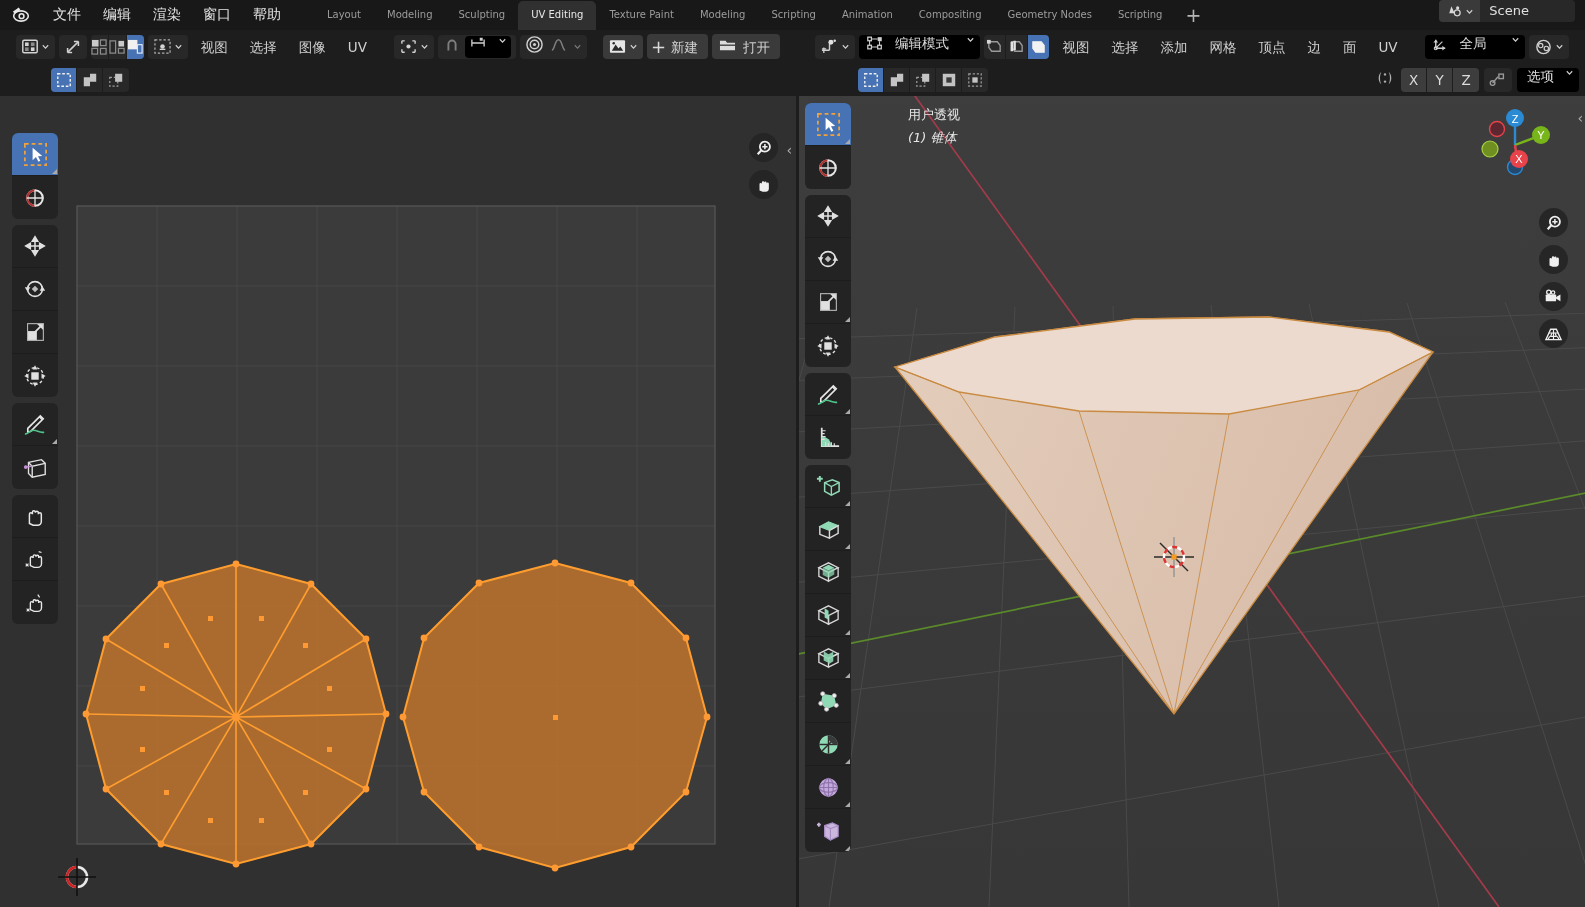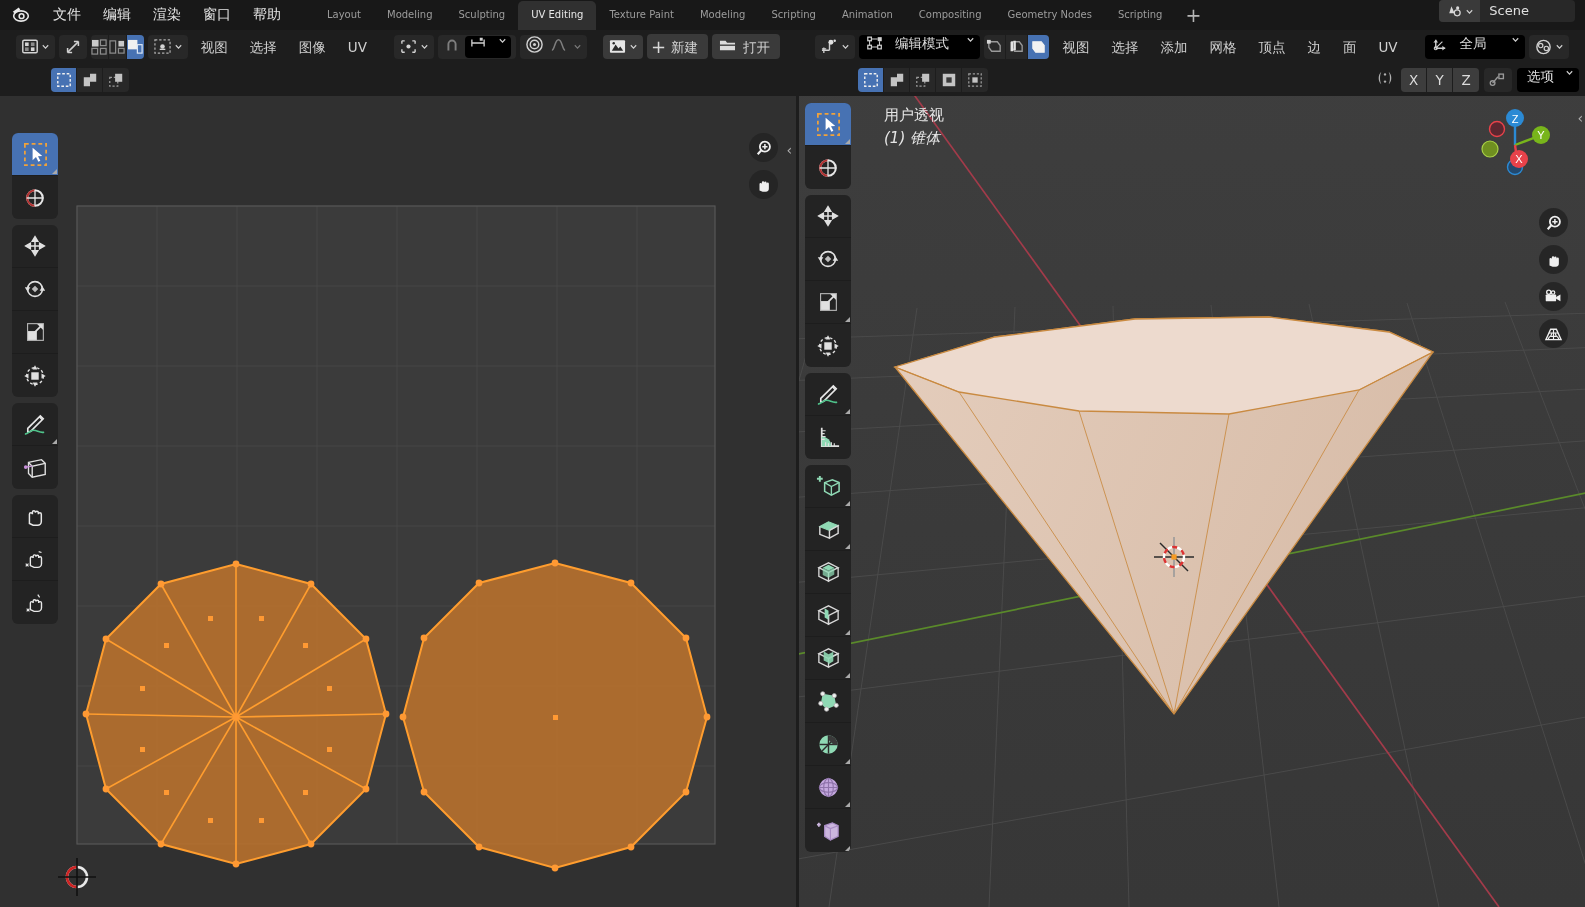--- a/index.html
+++ b/index.html
@@ -114,21 +114,21 @@
     position: relative; border-bottom: 1px solid #1d1d1d;
   }
   .tool:last-child { border-bottom: none; }
   .tool.sel { background: #4772b3; }
   .tool .corner {
     position: absolute; right: 1px; bottom: 1px;
     width: 0; height: 0; border-left: 5px solid transparent; border-bottom: 5px solid #aaa;
   }
 
   
-  .vp-text { position: absolute; color: #e6e6e6; font-size: 15px; }
+  .vp-text { position: absolute; color: #e6e6e6; font-size: 13px; margin-left: 24px; }
 
   
   .navbtn {
     width: 29px; height: 29px; border-radius: 50%;
     background: rgba(35,35,35,0.88);
     display: flex; align-items: center; justify-content: center;
   }
 
   .uvcanvas, .v3dcanvas { position: absolute; inset: 0; }
   .sidearrow {

